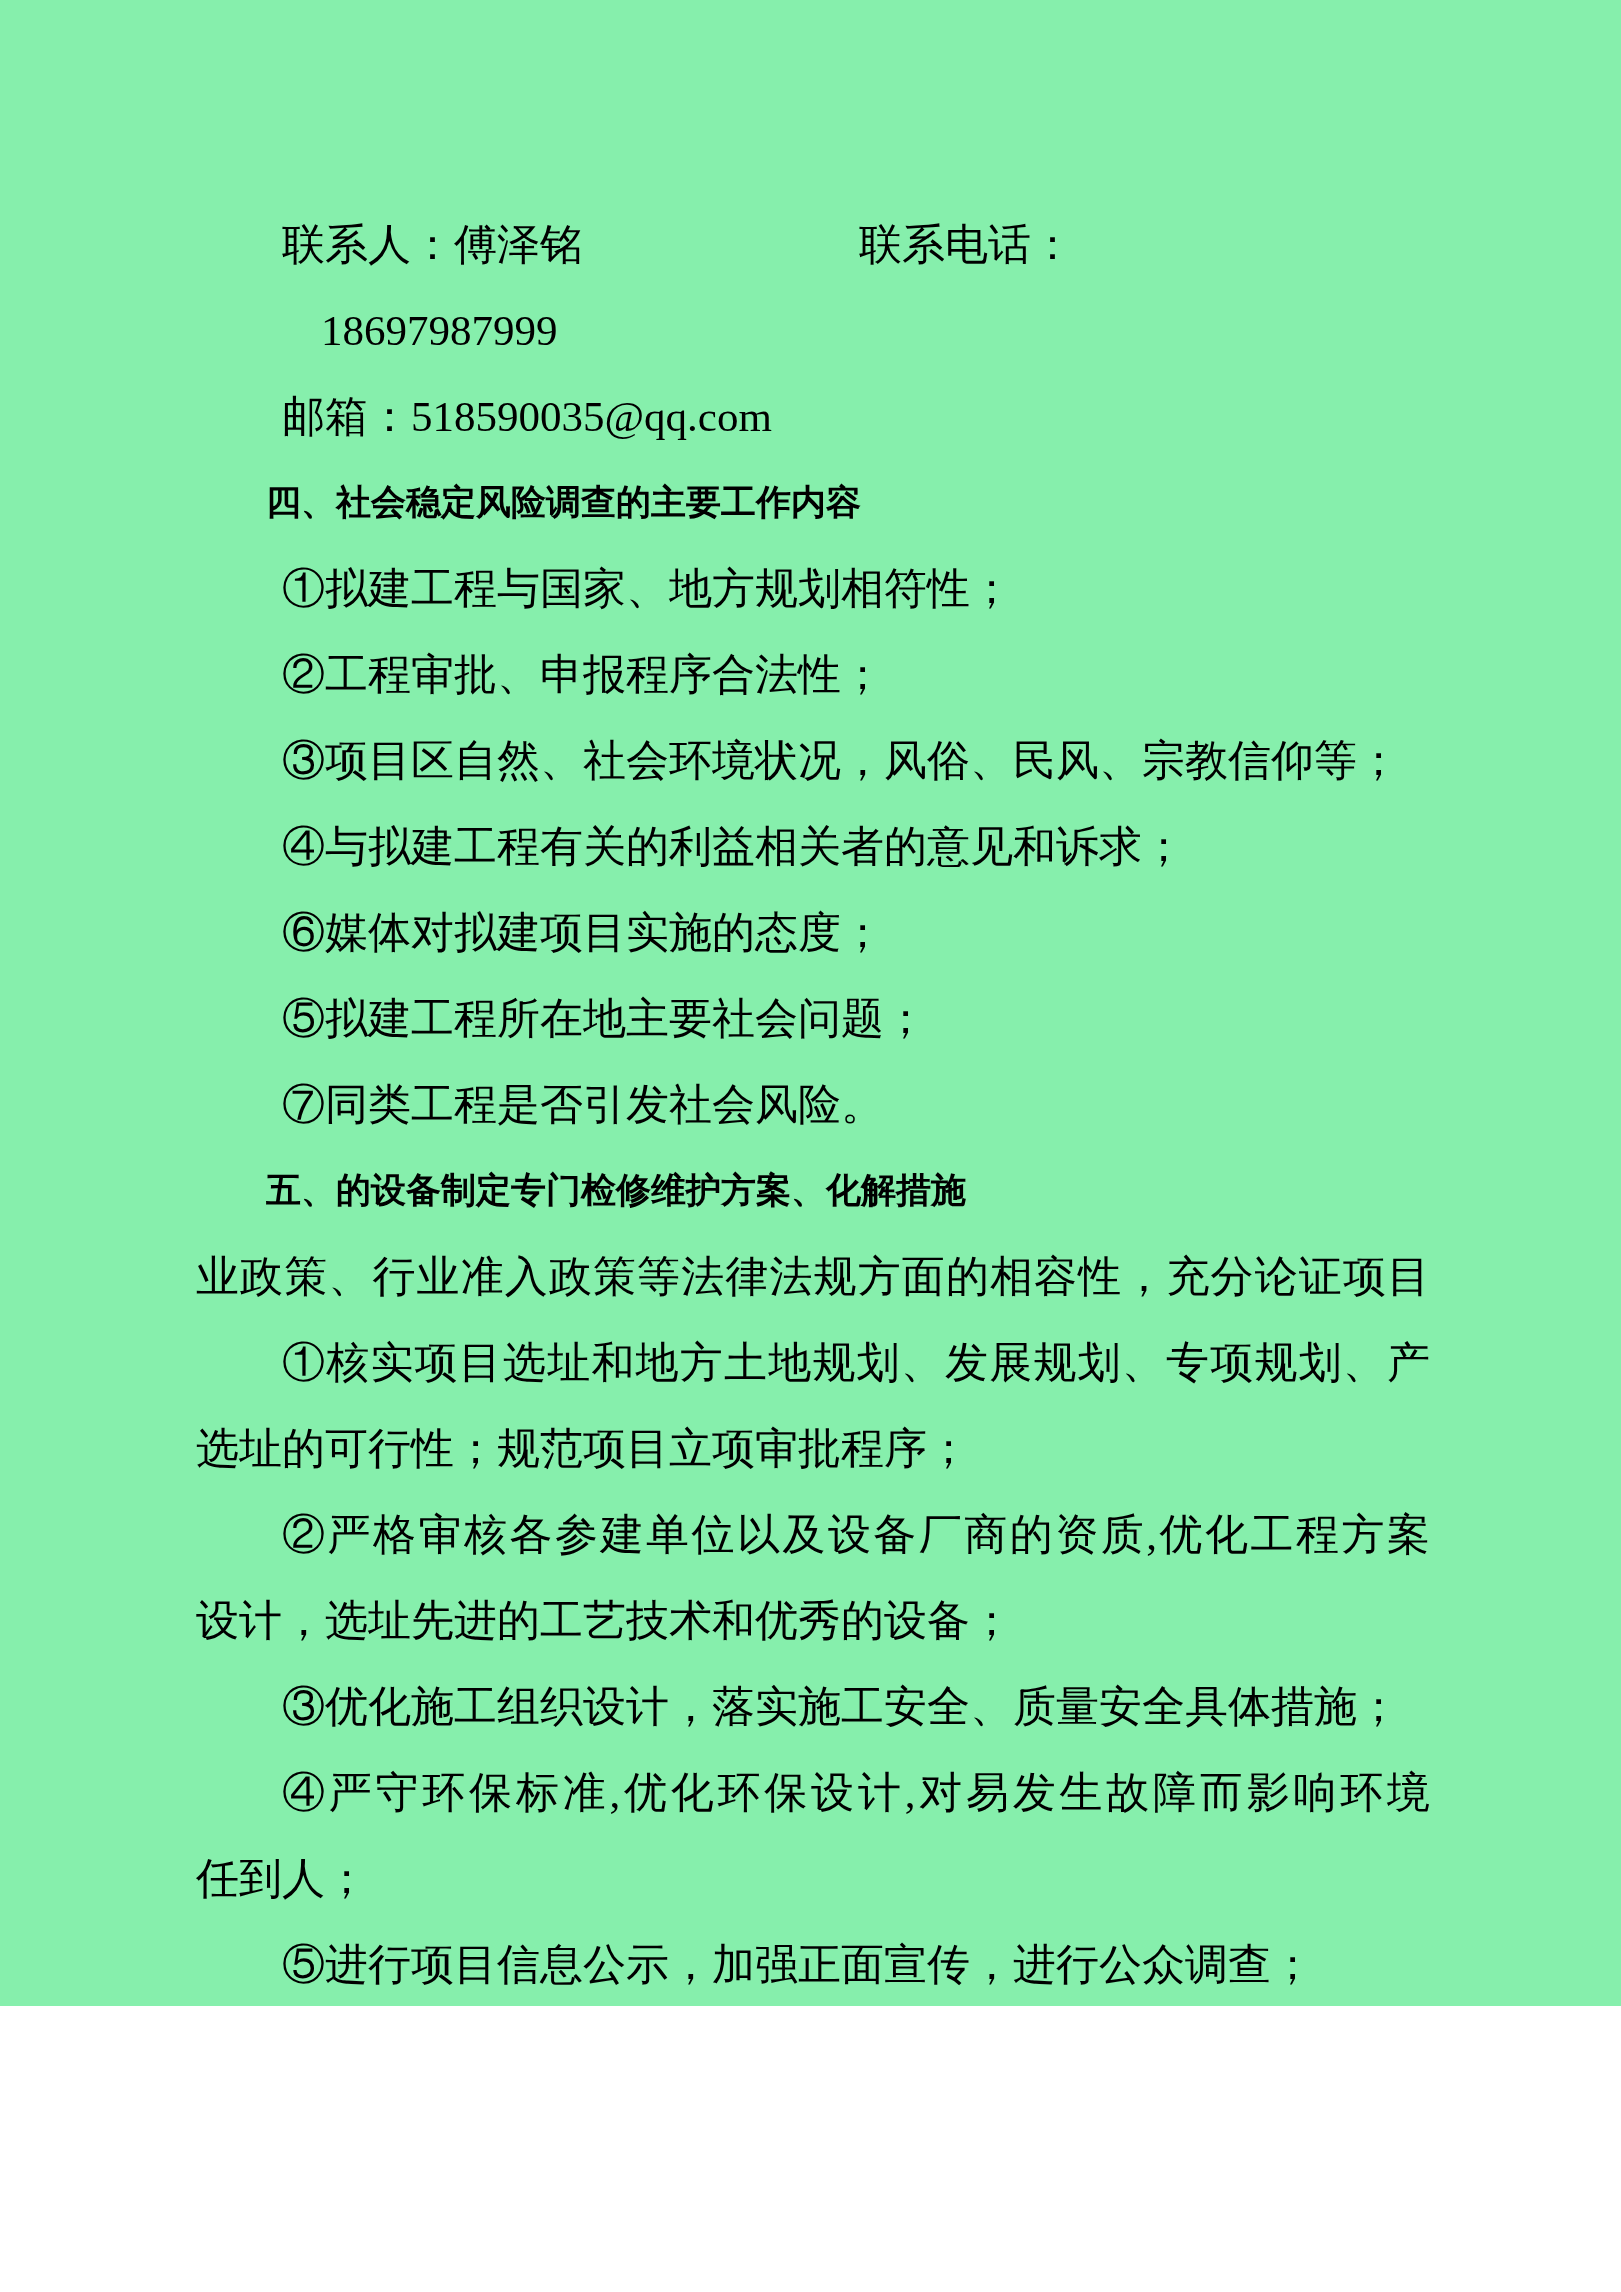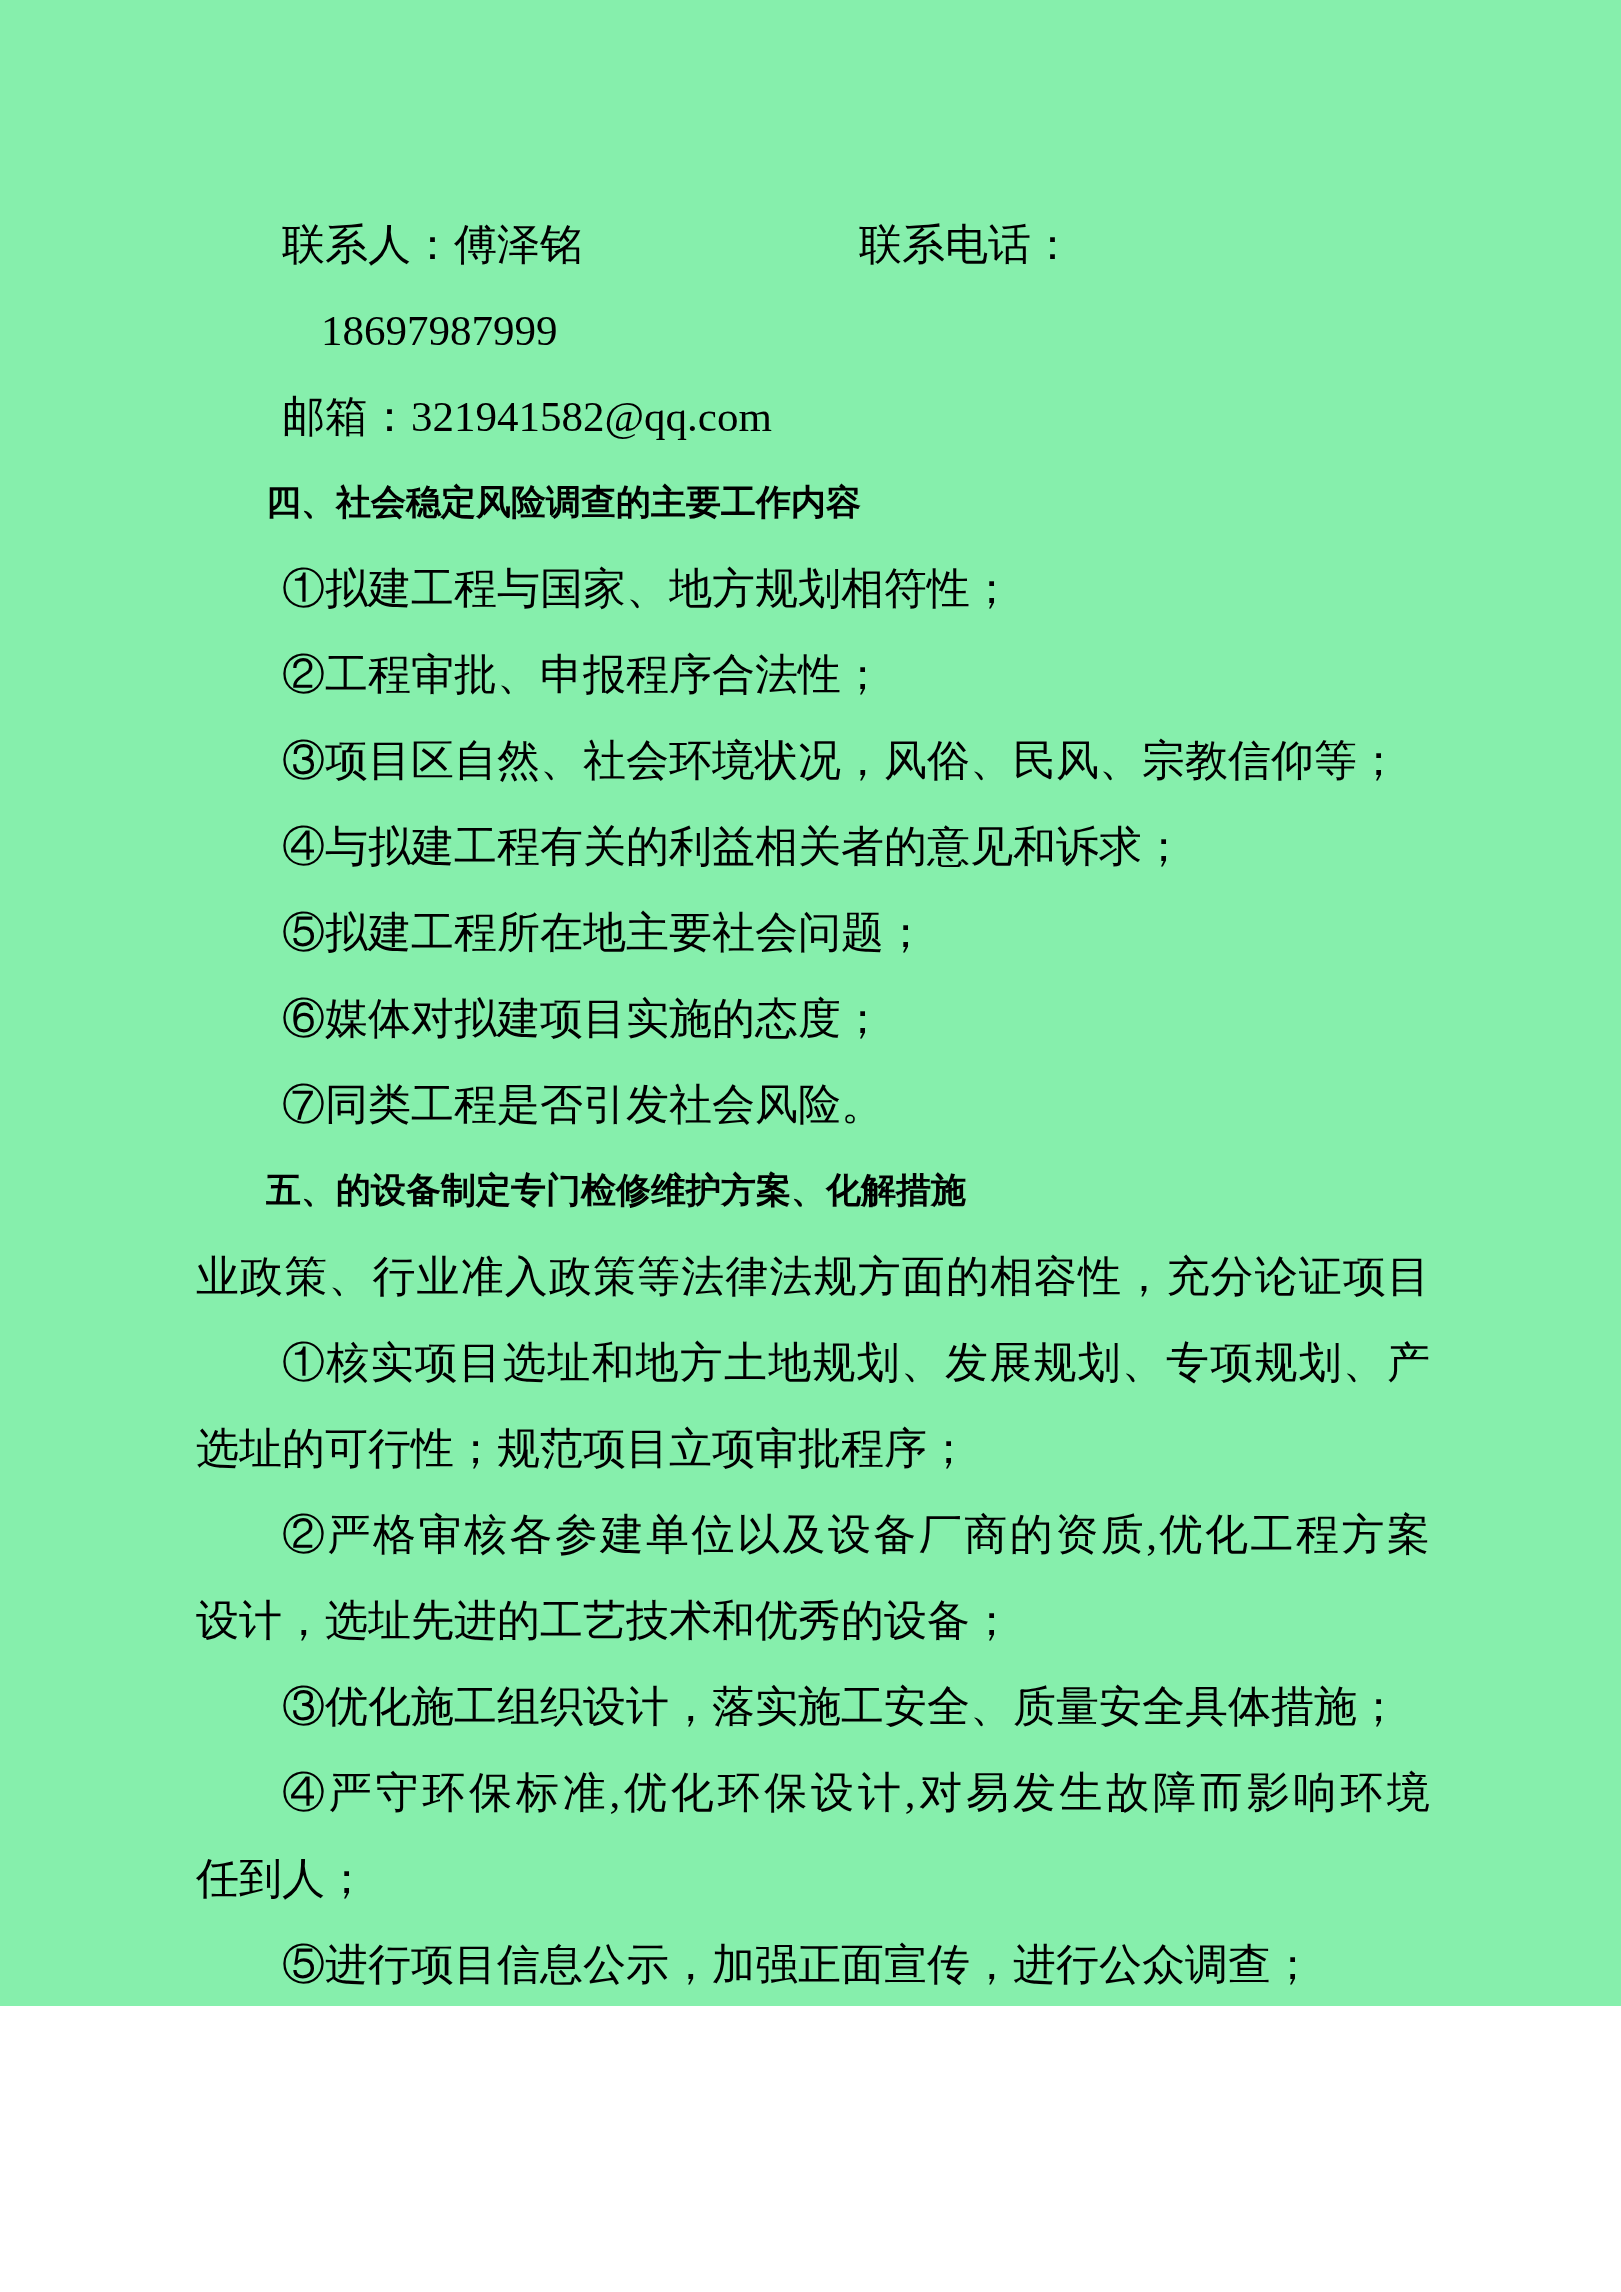--- a/index.html
+++ b/index.html
@@ -62,30 +62,30 @@
   }
 </style>
 </head>
 <body>
 
 <div class="page">
   <div class="content">
 
     <div class="line indent"><span>联系人：傅泽铭</span><span class="phone-label">联系电话：</span><span class="phone-number">18697987999</span></div>
 
-    <div class="line indent">邮箱：321941582@qq.com</div>
+    <div class="line indent">邮箱：518590035@qq.com</div>
 
     <h2 class="line indent heading">四、社会稳定风险调查的主要工作内容</h2>
 
     <div class="line indent">①拟建工程与国家、地方规划相符性；</div>
     <div class="line indent">②工程审批、申报程序合法性；</div>
     <div class="line indent">③项目区自然、社会环境状况，风俗、民风、宗教信仰等；</div>
     <div class="line indent">④与拟建工程有关的利益相关者的意见和诉求；</div>
+    <div class="line indent">⑥媒体对拟建项目实施的态度；</div>
     <div class="line indent">⑤拟建工程所在地主要社会问题；</div>
-    <div class="line indent">⑥媒体对拟建项目实施的态度；</div>
     <div class="line indent">⑦同类工程是否引发社会风险。</div>
 
     <h2 class="line indent heading">五、的设备制定专门检修维护方案、化解措施</h2>
 
     <div>
       <div class="line fill">业政策、行业准入政策等法律法规方面的相容性，充分论证项目</div>
       <div class="line indent fill">①核实项目选址和地方土地规划、发展规划、专项规划、产</div>
       <div class="line">选址的可行性；规范项目立项审批程序；</div>
     </div>
 

